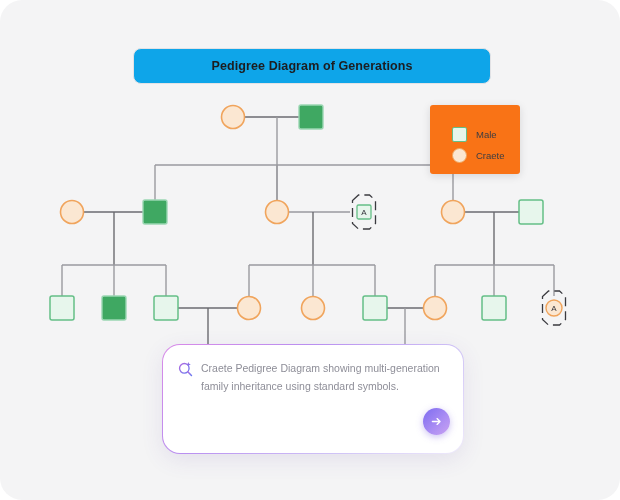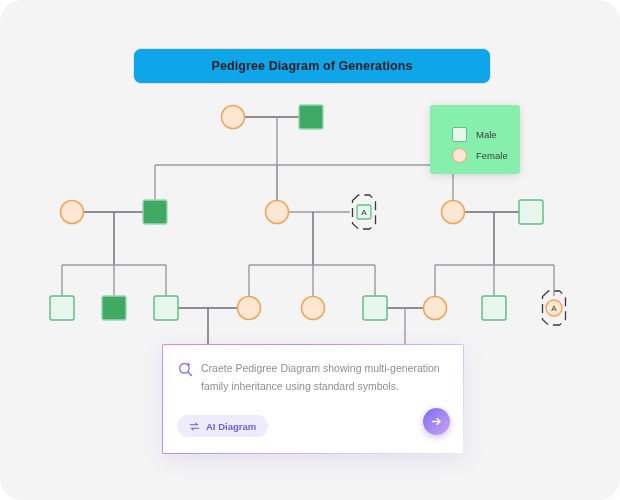--- a/index.html
+++ b/index.html
@@ -24,21 +24,21 @@
   .title-card span{
     font-size:12.5px;font-weight:bold;color:#1d1d20;letter-spacing:.1px;
   }
 
   
   #diagram{position:absolute;left:0;top:0;width:620px;height:500px;}
 
   
   .legend{
     position:absolute;left:430px;top:105px;width:90px;height:69px;
-    background:#86efac;border-radius:3px;
+    background:#f97316;border-radius:3px;
     box-shadow:0 2px 9px rgba(20,20,30,.13);
   }
   .legend-row{
     display:flex;align-items:center;gap:9px;
     position:absolute;left:22px;
   }
   .legend-row.r0{top:22px;}
   .legend-row.r1{top:43px;}
   .lg-sq{
     width:13px;height:13px;border-radius:2px;
@@ -46,21 +46,21 @@
   }
   .lg-ci{
     width:13px;height:13px;border-radius:50%;
     background:#fbe7d2;border:1.4px solid #f0a45c;
   }
   .lg-label{font-size:9.5px;color:#3d3d42;}
 
   
   .prompt-card{
     position:absolute;left:162px;top:344px;width:300px;height:108px;
-    background:#ffffff;border-radius:2px;
+    background:#ffffff;border-radius:18px;
     border:1.6px solid transparent;
     background-image:linear-gradient(#fff,#fff),
       linear-gradient(140deg,#d98ae8 0%,#b98ff0 35%,#cfc3f6 70%,#f0ecfb 100%);
     background-origin:border-box;background-clip:padding-box,border-box;
     box-shadow:0 6px 22px rgba(90,60,160,.10);
   }
   .prompt-inner{position:relative;width:100%;height:100%;}
   .sparkle-icon{position:absolute;left:14px;top:16px;width:17px;height:17px;}
   .prompt-text{
     position:absolute;left:38px;top:14px;width:246px;
@@ -168,47 +168,41 @@
     <span>Pedigree Diagram of Generations</span>
   </div>
 
   <div class="legend">
     <div class="legend-row r0">
       <div class="lg-sq"></div>
       <div class="lg-label">Male</div>
     </div>
     <div class="legend-row r1">
       <div class="lg-ci"></div>
-      <div class="lg-label">Female</div>
+      <div class="lg-label">Craete</div>
     </div>
   </div>
 
   <div class="prompt-card">
     <div class="prompt-inner">
 
       <svg class="sparkle-icon" viewBox="0 0 20 20" xmlns="http://www.w3.org/2000/svg">
         <defs>
           <linearGradient id="sg" x1="0" y1="0" x2="1" y2="1">
             <stop offset="0%" stop-color="#b06ae0"></stop>
             <stop offset="100%" stop-color="#6a7bf0"></stop>
           </linearGradient>
         </defs>
         <circle cx="8.6" cy="8.6" r="5.6" fill="none" stroke="url(#sg)" stroke-width="1.6"></circle>
         <line x1="12.7" y1="12.7" x2="17" y2="17" stroke="url(#sg)" stroke-width="1.8" stroke-linecap="round"></line>
         <path d="M13.4 1.2 L14.3 3.1 L16.2 4 L14.3 4.9 L13.4 6.8 L12.5 4.9 L10.6 4 L12.5 3.1 Z" fill="url(#sg)"></path>
       </svg>
 
       <div class="prompt-text">Craete Pedigree Diagram showing multi-generation family inheritance using standard symbols.</div>
 
-      <div class="ai-chip">
-        <svg class="swap-icon" viewBox="0 0 14 14" xmlns="http://www.w3.org/2000/svg">
-          <path d="M1.5 4.8 H11 M8.6 2.6 L11 4.8 M12.5 9.2 H3 M5.4 11.4 L3 9.2" fill="none" stroke="#6a62d8" stroke-width="1.3" stroke-linecap="round" stroke-linejoin="round"></path>
-        </svg>
-        <span class="chip-label">AI Diagram</span>
-      </div>
 
       <div class="send-btn">
         <svg width="13" height="13" viewBox="0 0 14 14" xmlns="http://www.w3.org/2000/svg">
           <path d="M2.6 7 H10.6 M7.6 3.9 L10.8 7 L7.6 10.1" fill="none" stroke="#ffffff" stroke-width="1.5" stroke-linecap="round" stroke-linejoin="round"></path>
         </svg>
       </div>
 
     </div>
   </div>
 

